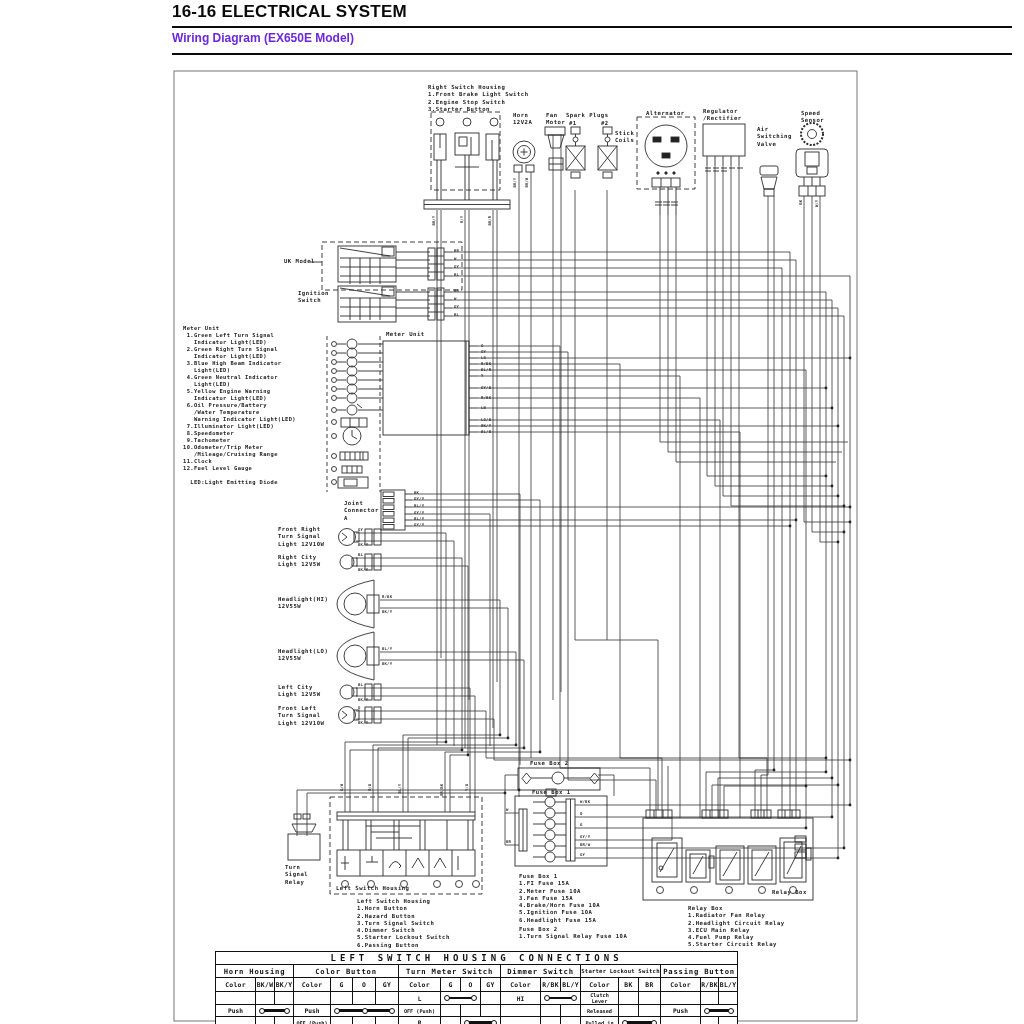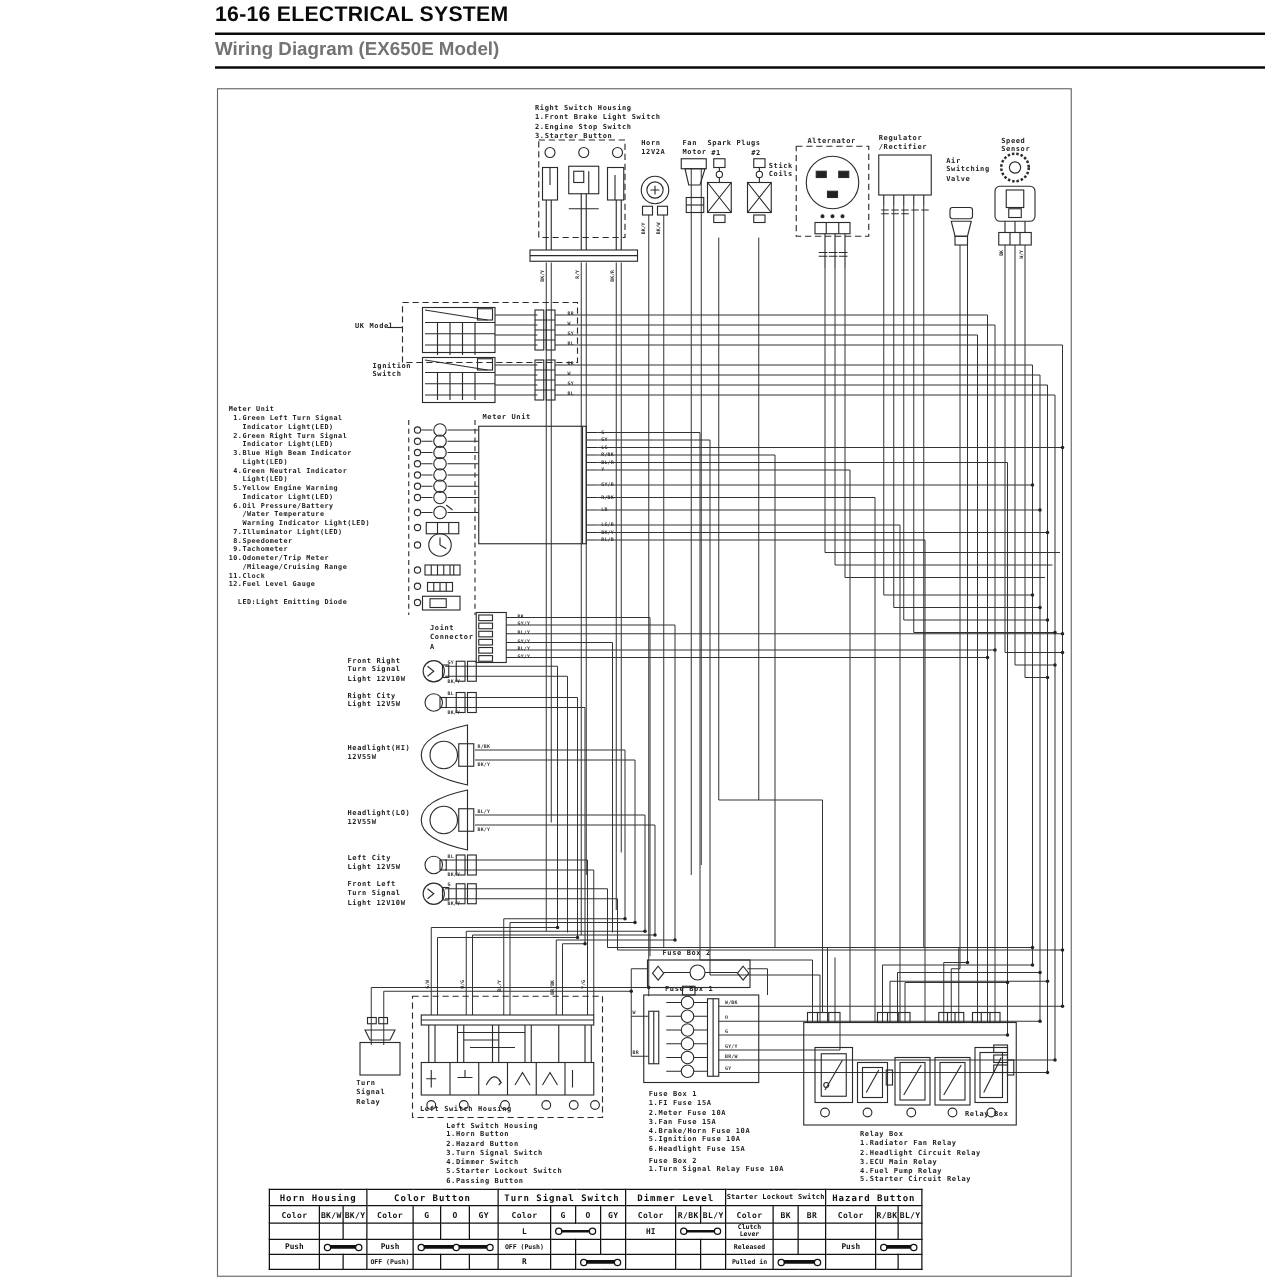--- a/index.html
+++ b/index.html
@@ -1,21 +1,21 @@
 <!DOCTYPE html>
 <html><head>
 <meta charset="utf-8">
 <style>
   html,body{margin:0;padding:0;background:#fff;width:1024px;height:1024px;overflow:hidden;}
   #page{position:relative;width:1024px;height:1024px;background:#fff;
         font-family:"DejaVu Sans Mono",monospace;color:#1c1c1c;}
   .h1{position:absolute;left:172px;top:2px;font-family:"Liberation Sans",sans-serif;
       font-weight:700;font-size:17px;letter-spacing:0.2px;color:#0a0a0a;}
   .h2{position:absolute;left:172px;top:31px;font-family:"Liberation Sans",sans-serif;
-      font-weight:700;font-size:15px;color:#737373;}
+      font-weight:700;font-size:12px;color:#6d28d9;}
   .rule{position:absolute;left:172px;width:840px;background:#0a0a0a;}
   svg{position:absolute;left:0;top:0;}
   .lbl{position:absolute;white-space:pre;font-weight:700;font-size:5.6px;
        line-height:1.3;letter-spacing:0.5px;color:#222;}
   .wl{position:absolute;white-space:pre;font-weight:700;font-size:3.9px;
       letter-spacing:0.2px;color:#333;font-style:normal;}
   .wv{position:absolute;white-space:pre;font-weight:700;font-size:3.9px;color:#333;
       writing-mode:vertical-rl;transform:rotate(180deg);font-style:normal;}
   
   #tblwrap{position:absolute;left:215px;top:951px;}
@@ -581,27 +581,30 @@
           <col style="width:20px">
           <col style="width:20px">
     <col style="width:38px">
           <col style="width:20px">
           <col style="width:22px">
     <col style="width:40px">
           <col style="width:18px">
           <col style="width:19px">
   </colgroup>
   <tbody>
+          <tr>
+            <td class="title" colspan="20">LEFT SWITCH HOUSING CONNECTIONS</td>
+          </tr>
   <tr>
     <td class="grp" colspan="3">Horn Housing</td>
     <td class="grp" colspan="4">Color Button</td>
-    <td class="grp" colspan="4">Turn Signal Switch</td>
-    <td class="grp" colspan="3">Dimmer Level</td>
+    <td class="grp" colspan="4">Turn Meter Switch</td>
+    <td class="grp" colspan="3">Dimmer Switch</td>
     <td class="grp grps" colspan="3">Starter Lockout Switch</td>
-    <td class="grp" colspan="3">Hazard Button</td>
+    <td class="grp" colspan="3">Passing Button</td>
   </tr>
   <tr>
     <td class="col">Color</td>
     <td class="col">BK/W</td>
     <td class="col">BK/Y</td>
     <td class="col">Color</td>
     <td class="col">G</td>
     <td class="col">O</td>
     <td class="col">GY</td>
     <td class="col">Color</td>

